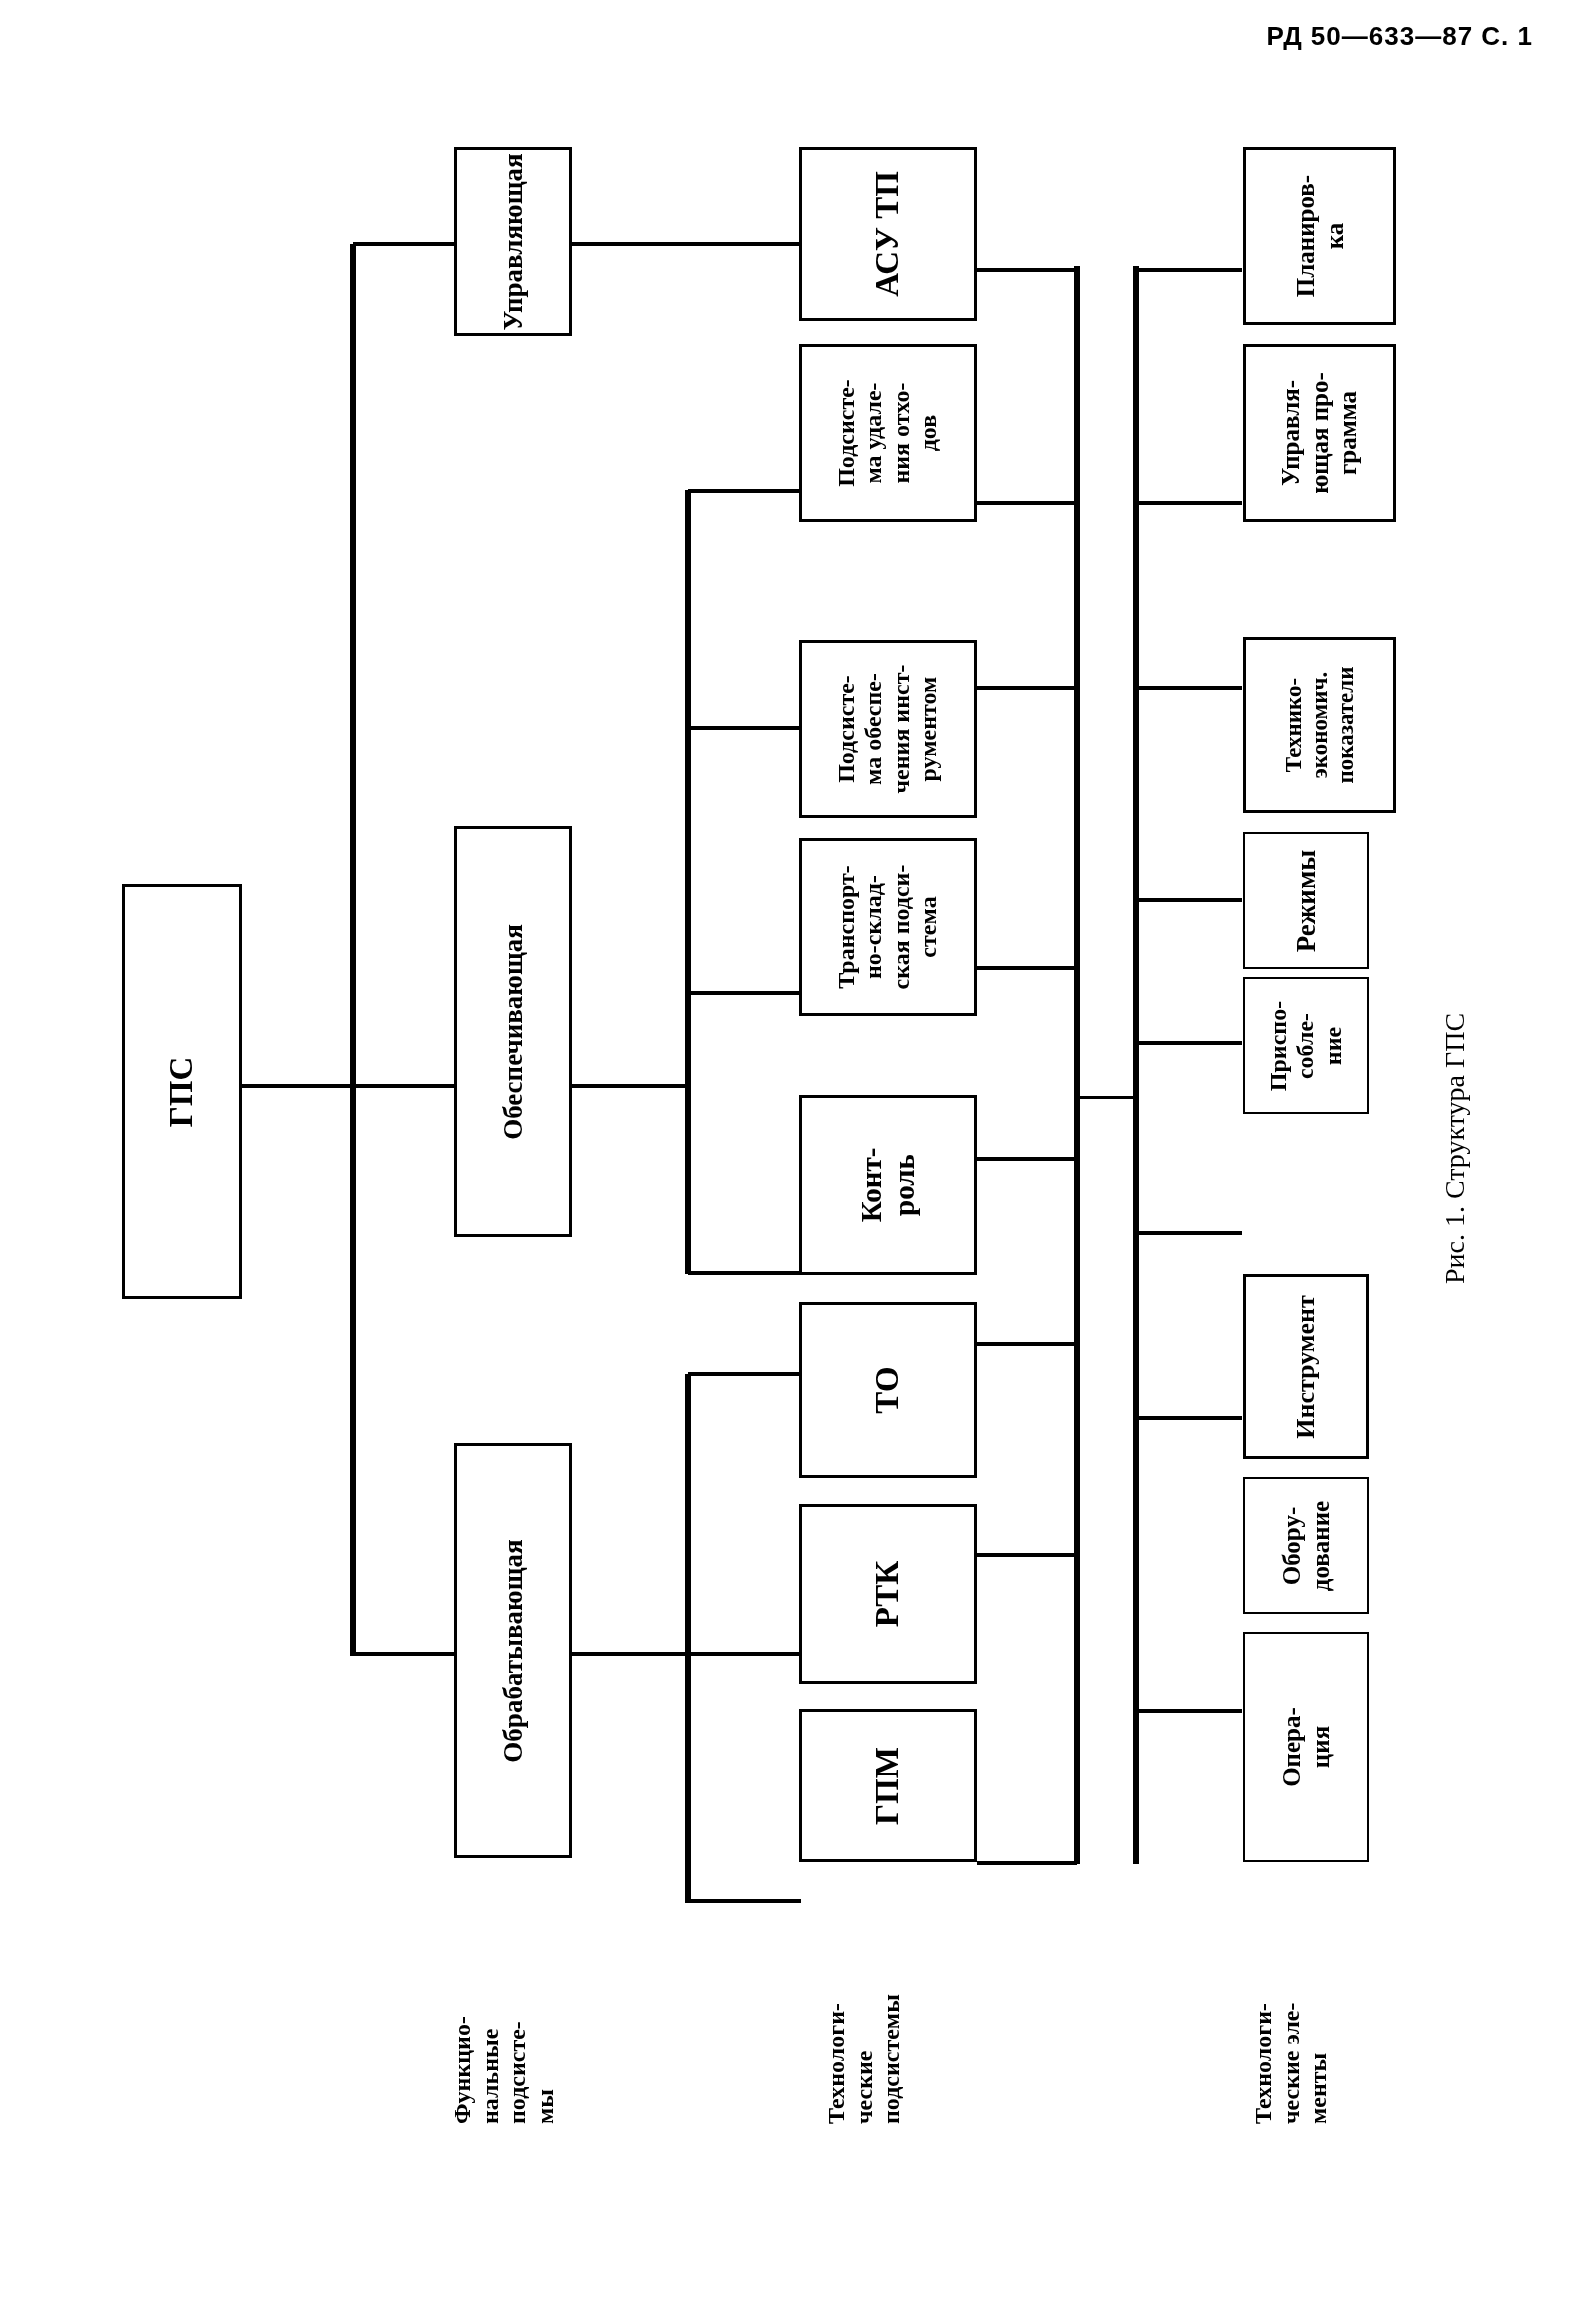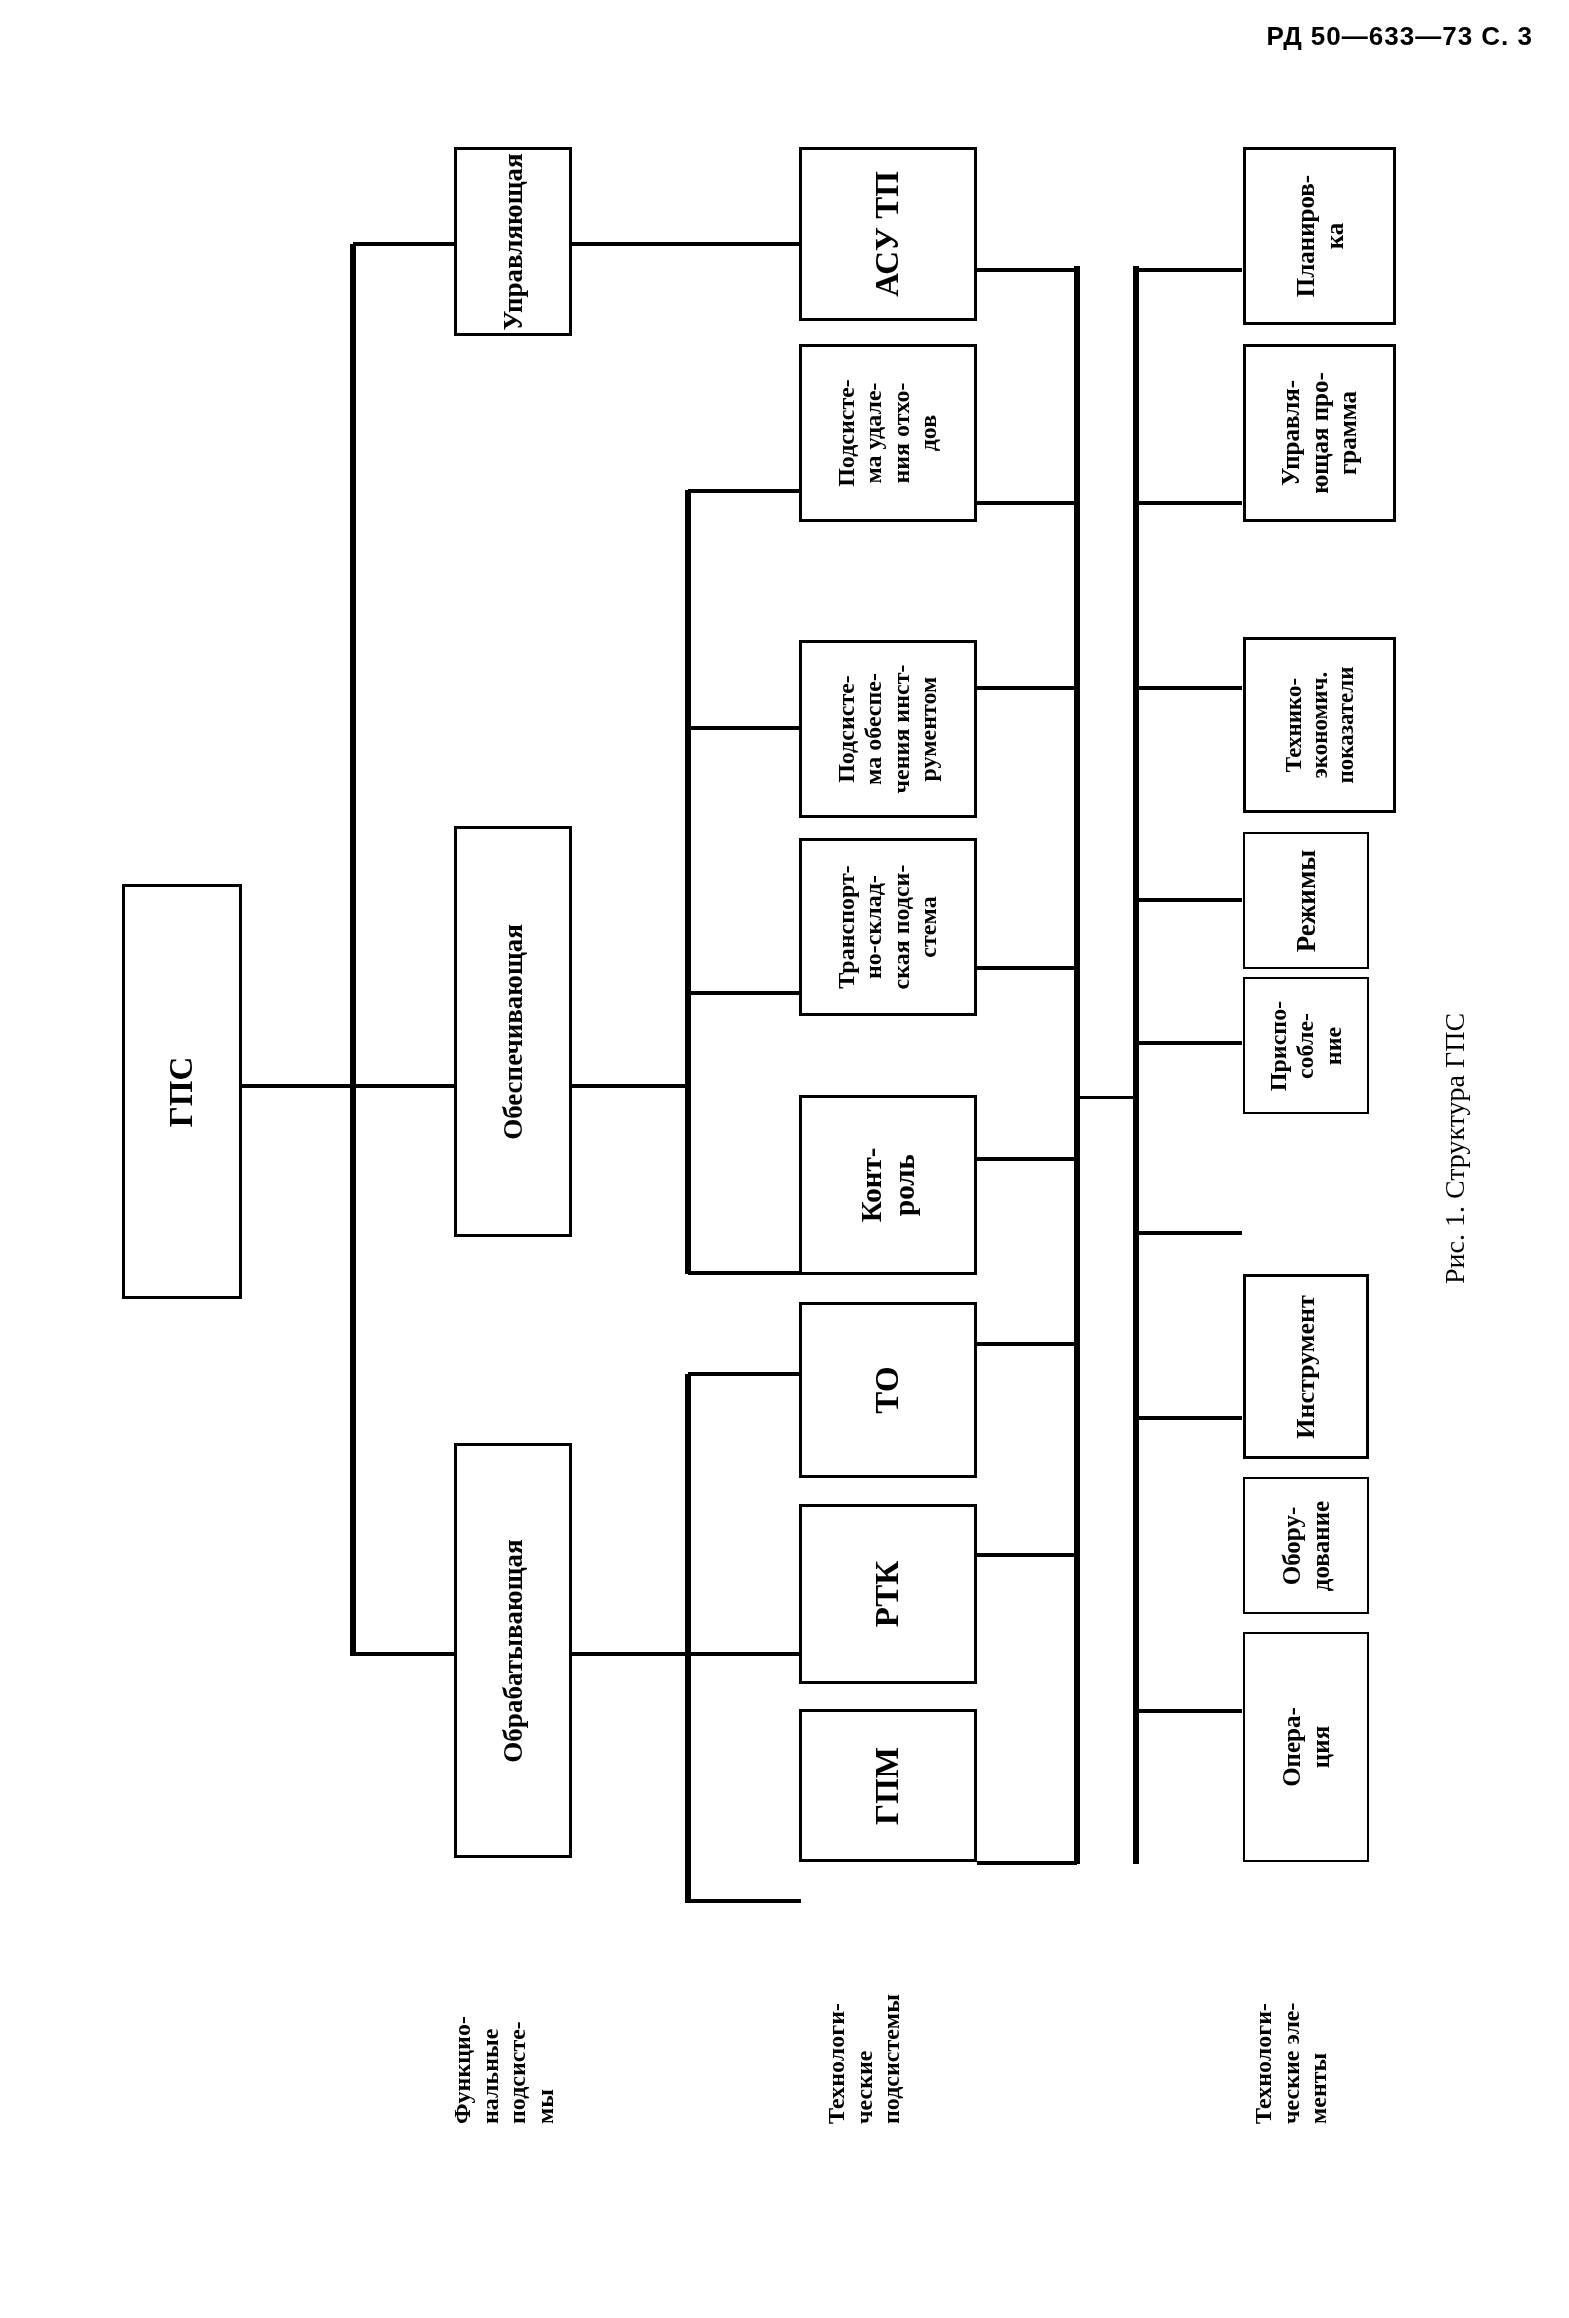--- a/index.html
+++ b/index.html
@@ -37,21 +37,21 @@
 
   
   .fig-cap{position:absolute;
     font-family:"Liberation Serif", serif;font-weight:normal;
     font-size:28px;white-space:nowrap;
     transform-origin:left top;transform:rotate(-90deg);}
 </style>
 </head>
 <body>
 
-<div class="doc-header">РД 50—633—73 С. 3</div>
+<div class="doc-header">РД 50—633—87 С. 1</div>
 
 <div class="node" style="left:122px;top:884px;width:120px;height:415px;">
   <div class="lbl" style="font-size:33px;">ГПС</div>
 </div>
 
 <div class="hline" style="left:241px;top:1084px;width:112px;"></div>
 
 <div class="vline" style="left:350px;top:244px;width:5.8px;height:1412px;"></div>
 
 <div class="hline" style="left:353px;top:242px;width:102px;"></div>

